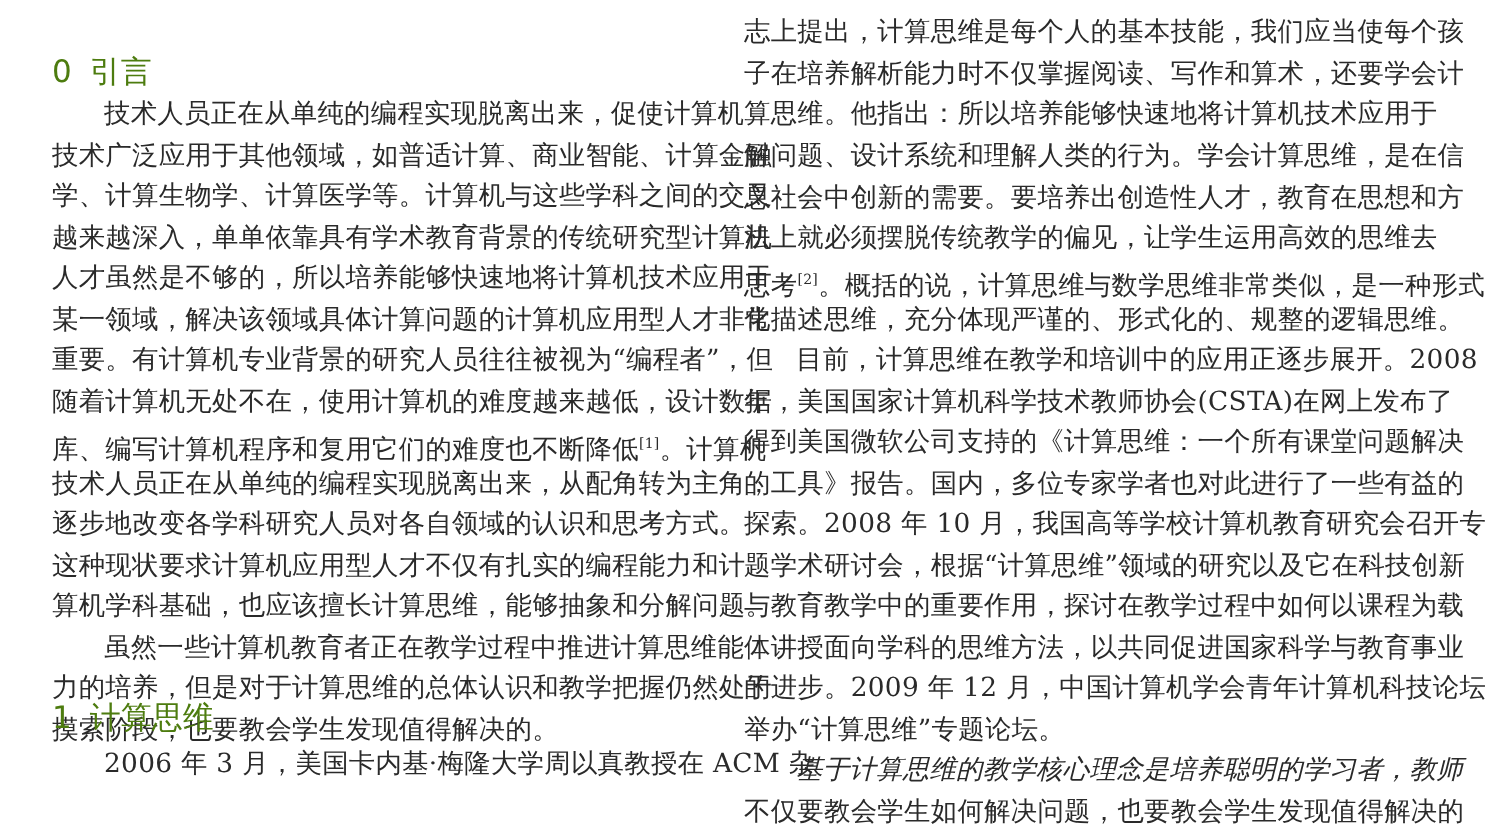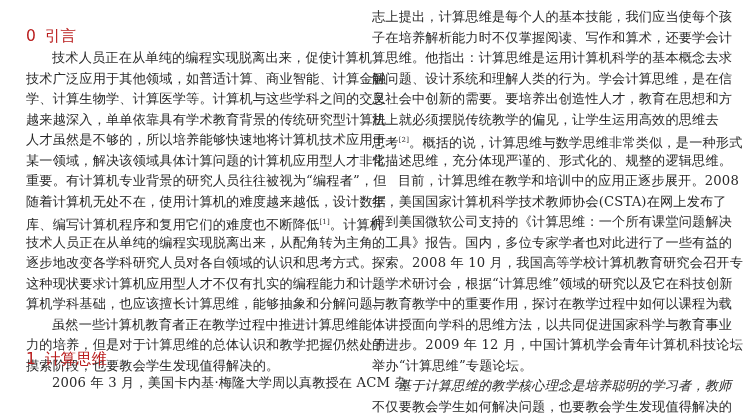--- a/index.html
+++ b/index.html
@@ -20,21 +20,21 @@
     line-height: 18px;
     height: 18px;
     letter-spacing: 0.15px;
     text-align: right;
   }
   .indent { padding-left: 26px; }
   .heading {
     position: absolute; left: 0;
     font-family: "DejaVu Sans", "Liberation Sans", sans-serif;
     font-size: 15.5px; line-height: 20px;
-    color: #b91c1c;
+    color: #4d7c0f;
     white-space: nowrap;
   }
   .heading .num { margin-right: 9px; }
   sup.ref { font-size: 7px; vertical-align: 5px; }
 </style>
 </head>
 <body>
 
 <div class="col col-left">
   <div class="heading" style="top:26px;">
@@ -64,21 +64,21 @@
 <div class="col col-left">
   <div class="heading" style="top:349px;">
     <span class="num">1</span><span>计算思维</span>
   </div>
   <div class="line indent" style="top:374px;">2006 年 3 月，美国卡内基·梅隆大学周以真教授在 ACM 杂</div>
 </div>
 
 <div class="col col-right">
   <div class="line" style="top:8px;">志上提出，计算思维是每个人的基本技能，我们应当使每个孩</div>
   <div class="line" style="top:28.5px;">子在培养解析能力时不仅掌握阅读、写作和算术，还要学会计</div>
-  <div class="line" style="top:49px;">算思维。他指出：计算思维是运用计算机科学的基本概念去求</div>
+  <div class="line" style="top:49px;">算思维。他指出：所以培养能够快速地将计算机技术应用于</div>
   <div class="line" style="top:69.5px;">解问题、设计系统和理解人类的行为。学会计算思维，是在信</div>
   <div class="line" style="top:90px;font-family:Liberation Serif, serif;">息社会中创新的需要。要培养出创造性人才，教育在思想和方</div>
   <div class="line" style="top:110.5px;">法上就必须摆脱传统教学的偏见，让学生运用高效的思维去</div>
   <div class="line" style="top:131px;"><span>思考</span><sup class="ref">[2]</sup><span>。概括的说，计算思维与数学思维非常类似，是一种形式</span></div>
   <div class="line" style="top:151.5px;">化描述思维，充分体现严谨的、形式化的、规整的逻辑思维。</div>
 
   <div class="line indent" style="top:172px;">目前，计算思维在教学和培训中的应用正逐步展开。2008</div>
   <div class="line" style="top:192.5px;">年，美国国家计算机科学技术教师协会(CSTA)在网上发布了</div>
   <div class="line" style="top:213px;">得到美国微软公司支持的《计算思维：一个所有课堂问题解决</div>
   <div class="line" style="top:233.5px;">的工具》报告。国内，多位专家学者也对此进行了一些有益的</div>

